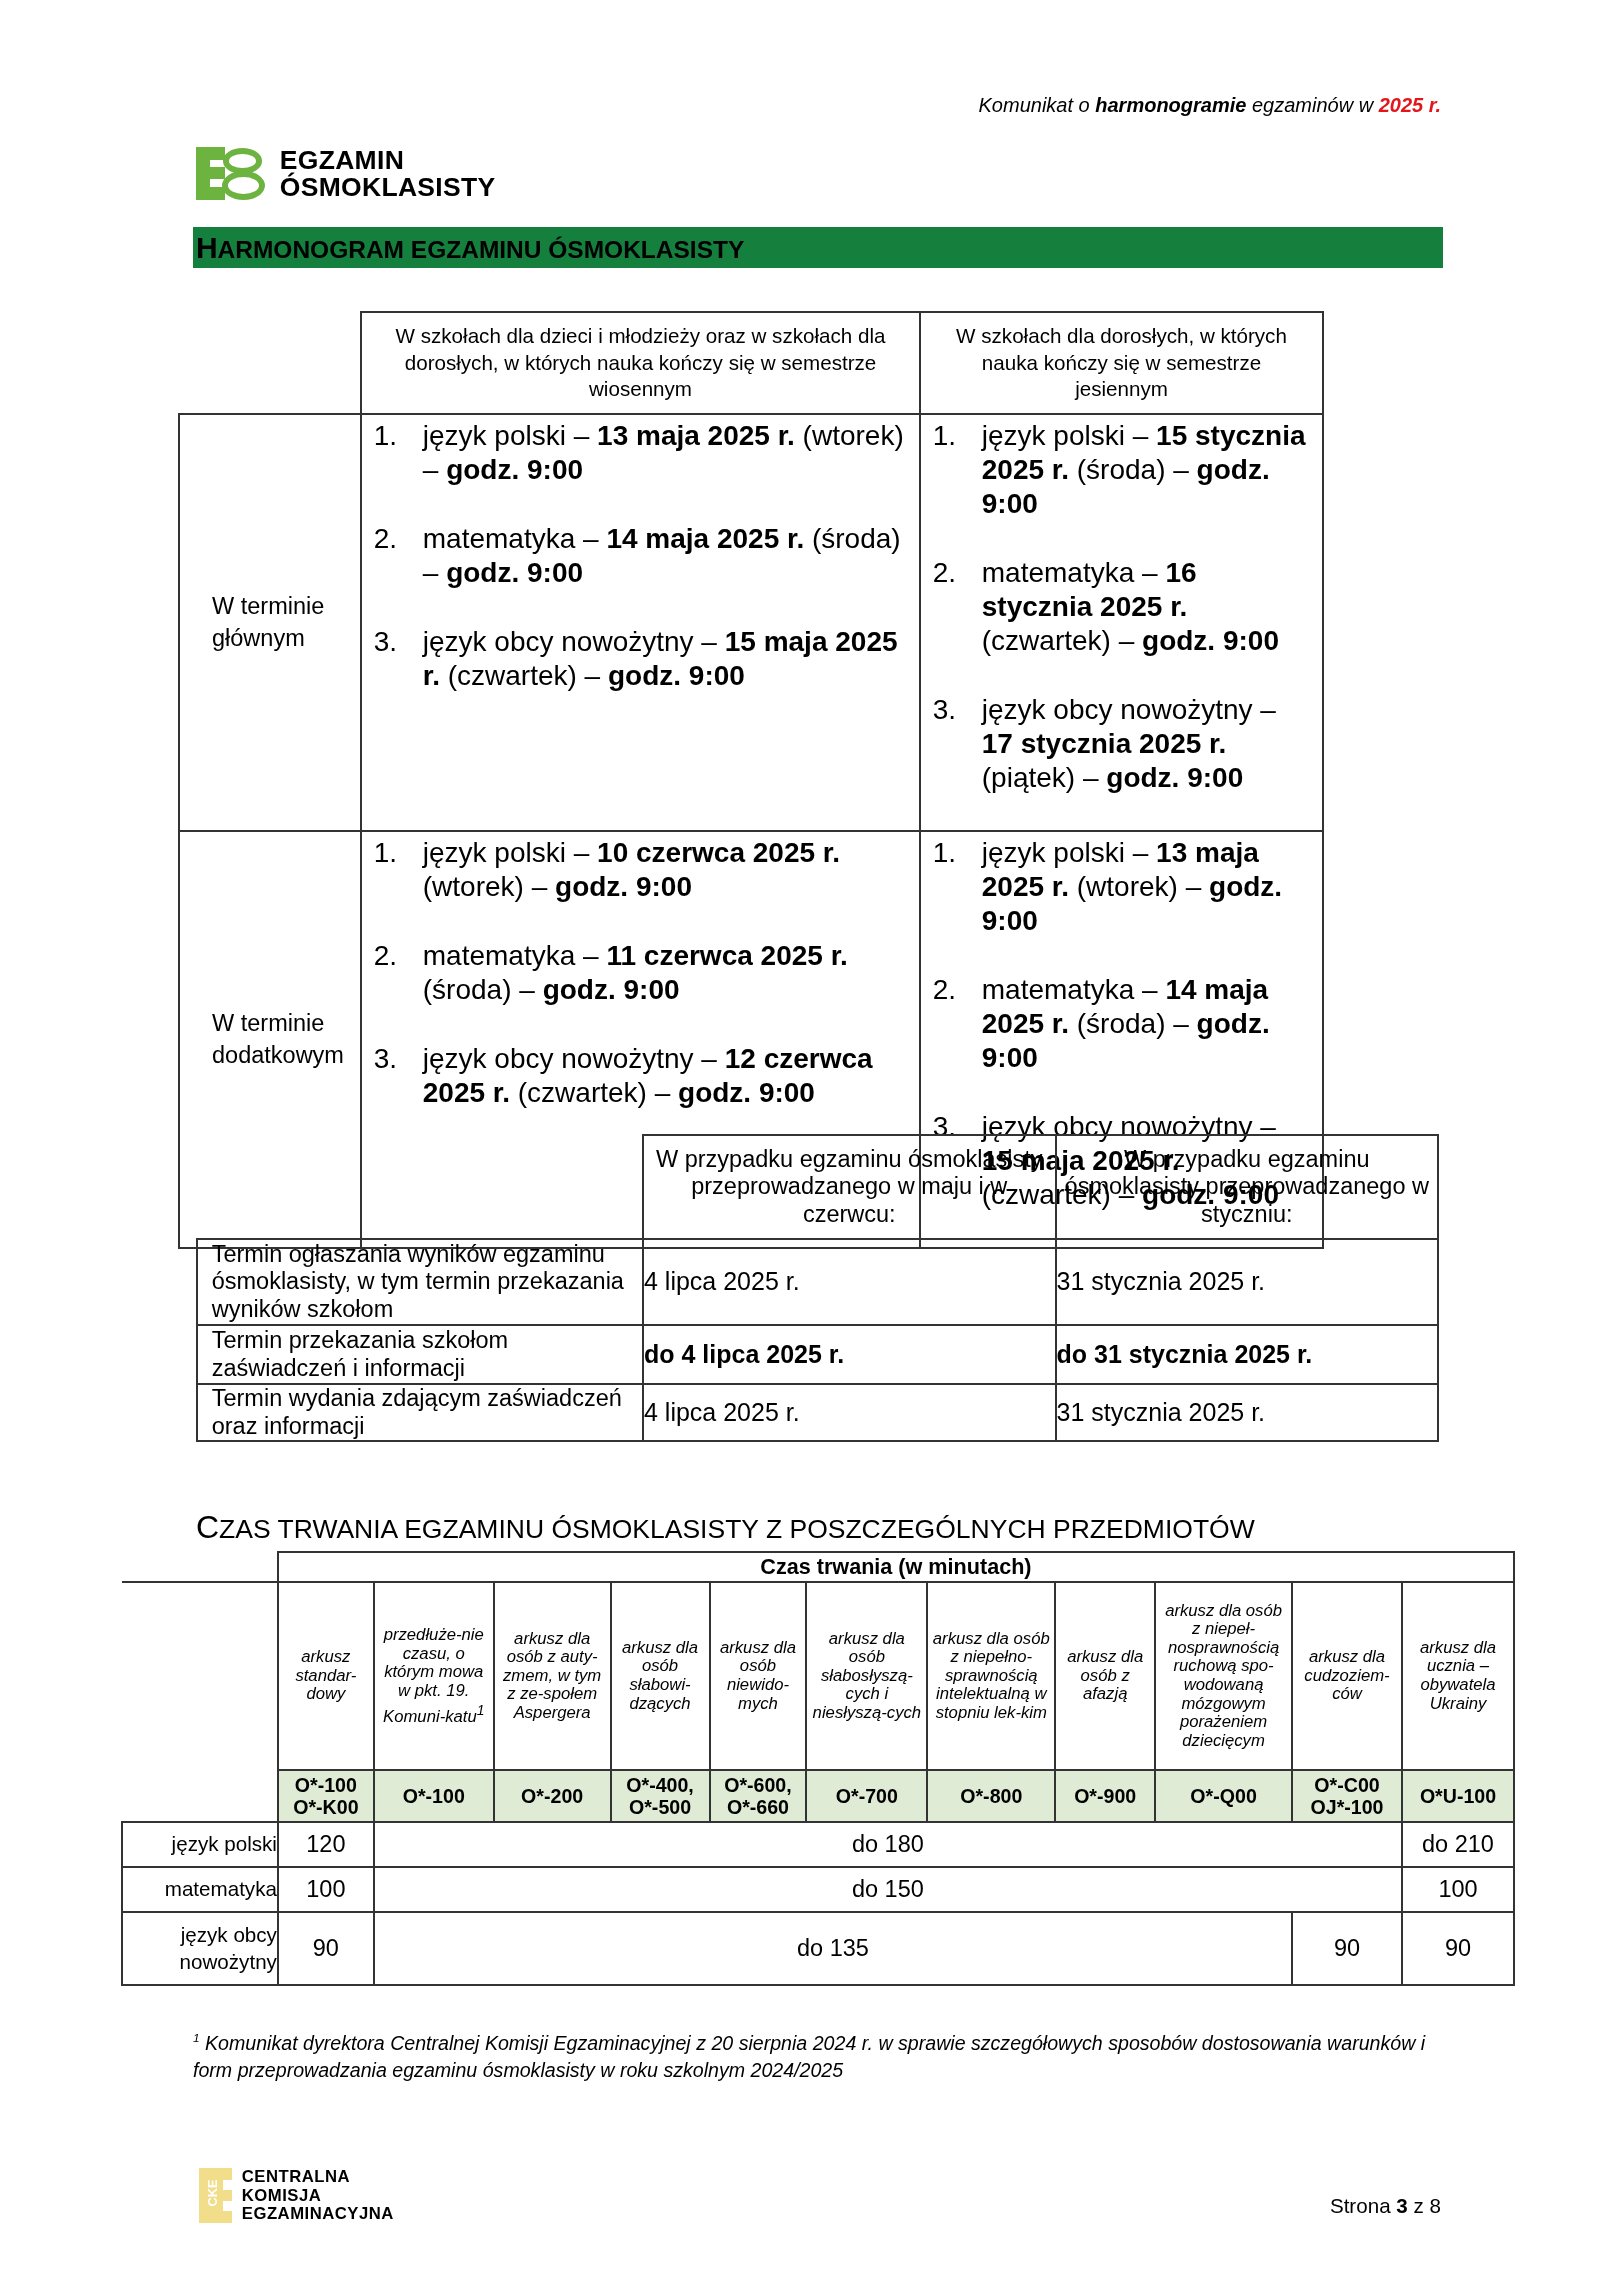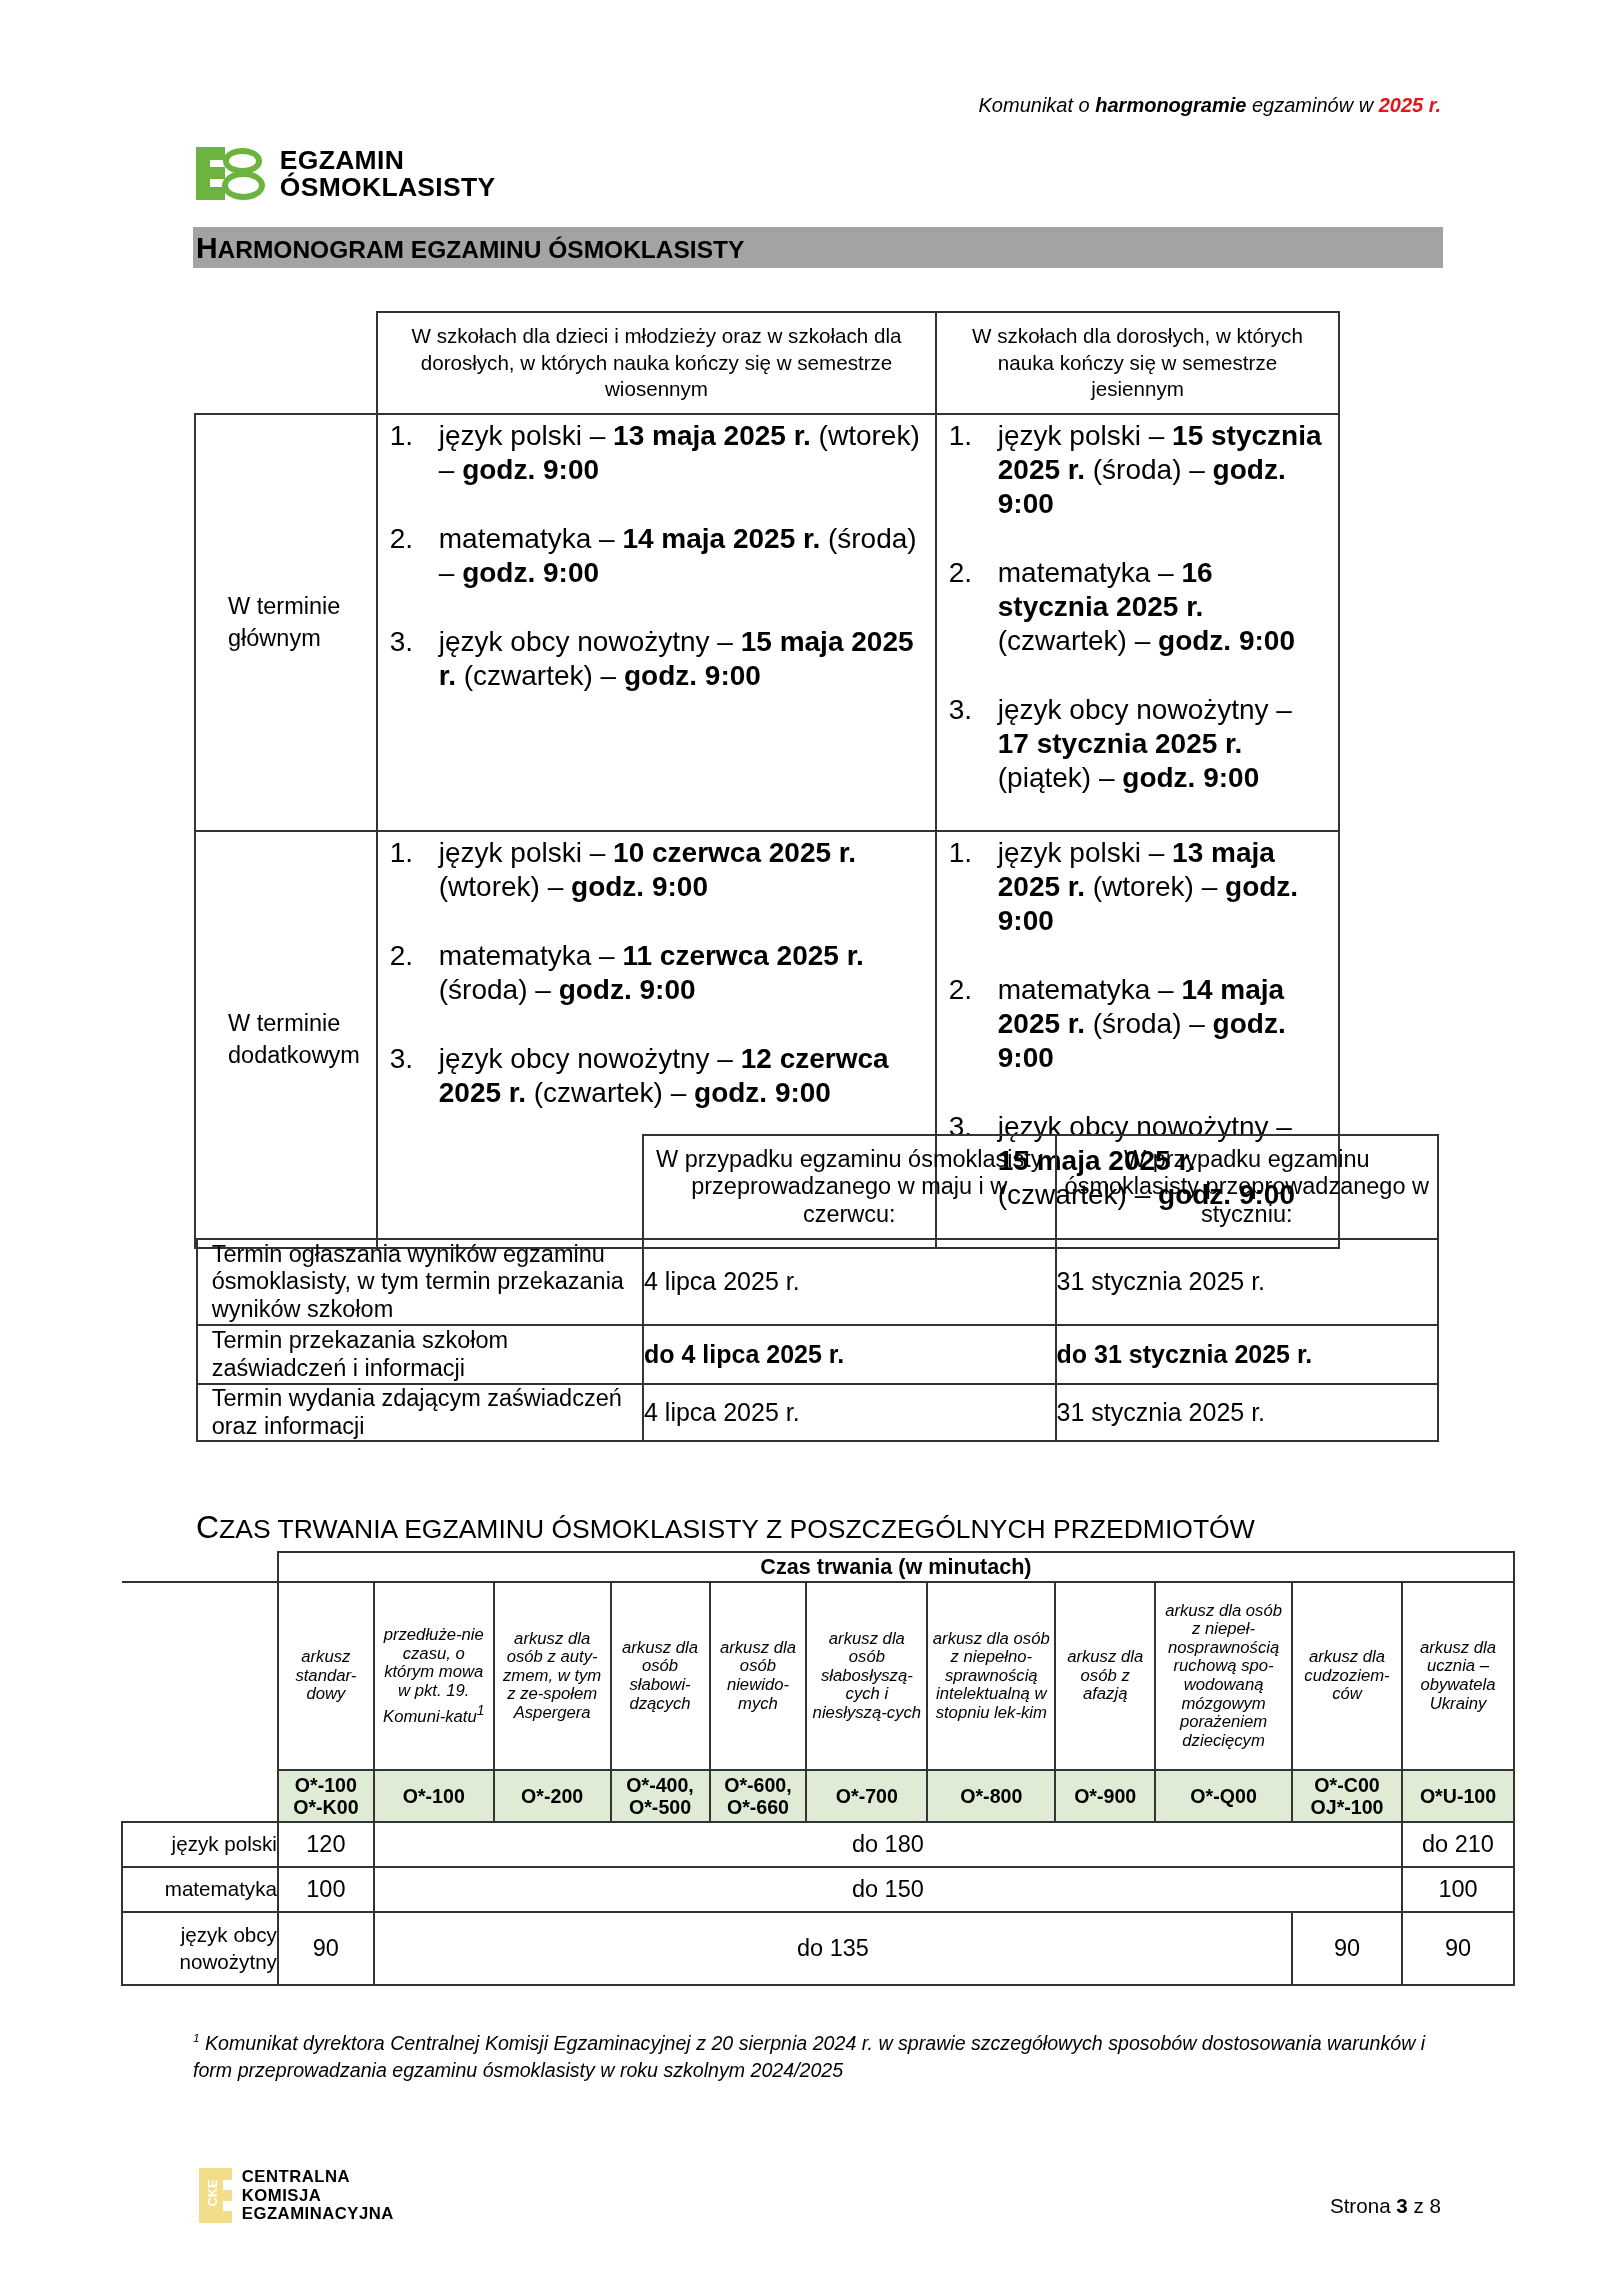--- a/index.html
+++ b/index.html
@@ -15,26 +15,26 @@
   #e8-logo { left: 196px; top: 146px; height: 55px; display: flex; align-items: center; }
   #e8-mark { width: 74px; height: 53px; position: relative; }
   #e8-mark .e { position: absolute; left: 0; top: 0; width: 29px; height: 53px; background: #6db33f; }
   #e8-mark .e-gap1 { position: absolute; left: 13.7px; top: 12.7px; width: 15.7px; height: 7.8px; background: #fff; }
   #e8-mark .e-gap2 { position: absolute; left: 13.7px; top: 32px; width: 15.7px; height: 7.8px; background: #fff; }
   #e8-mark .eight-top { position: absolute; left: 27.4px; top: 1px; width: 39px; height: 25.5px; border: 6.9px solid #6db33f; border-radius: 50%; background: #fff; }
   #e8-mark .eight-bot { position: absolute; left: 25.5px; top: 23.5px; width: 43px; height: 29px; border: 6.9px solid #6db33f; border-radius: 50%; background: #fff; }
   #e8-text { margin-left: 9.8px; font-size: 26.5px; font-weight: bold; line-height: 26.5px; letter-spacing: 0.3px; }
 
   
-  #banner { left: 193px; top: 227px; width: 1250px; height: 41px; background: #a3a3a3; padding-left: 2.9px; font-weight: bold; font-size: 24.5px; line-height: 41px; }
+  #banner { left: 193px; top: 227px; width: 1250px; height: 41px; background: #15803d; padding-left: 2.9px; font-weight: bold; font-size: 24.5px; line-height: 41px; }
   #banner .big { font-size: 30px; }
 
   
   table { border-collapse: collapse; }
-  #schedule-table { left: 194px; top: 311px; width: 1146px; }
+  #schedule-table { left: 178px; top: 311px; width: 1146px; }
   #schedule-table td { border: 2px solid #333; vertical-align: middle; }
   #schedule-table .corner { border: none; border-bottom: 2px solid #333; width: 182px; }
   #schedule-table .colhead { height: 102px; text-align: center; font-size: 20.6px; line-height: 26.5px; padding: 0 17.6px; }
   #schedule-table .rowhead { font-size: 23.5px; line-height: 32px; padding-left: 32px; }
   #schedule-table .cell { vertical-align: top; padding: 3.9px 9.8px 0 11.8px; font-size: 28px; line-height: 34px; }
   #schedule-table .c1 { width: 559px; }
   #schedule-table .row-main { height: 320px; }
   #schedule-table .row-extra { height: 313px; }
   .exam-item { display: flex; margin-bottom: 35px; }
   .exam-item .num { width: 49px; flex: none; }

